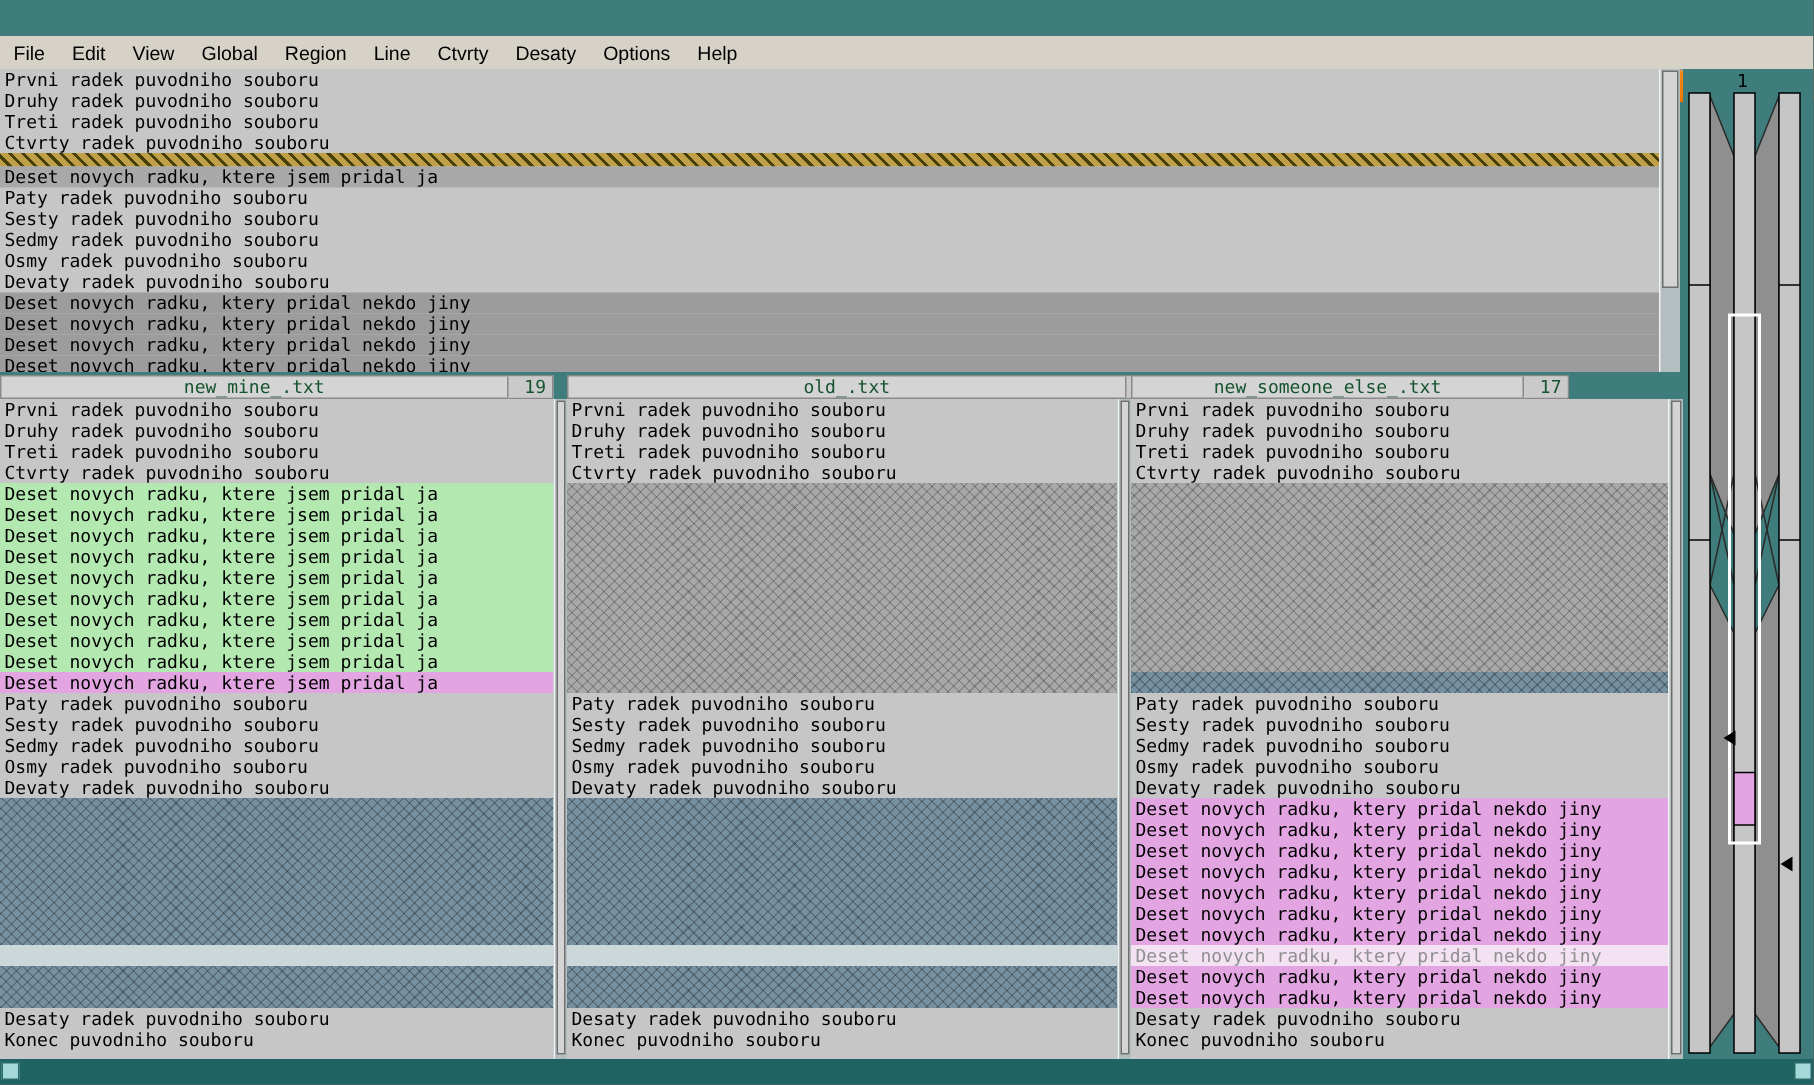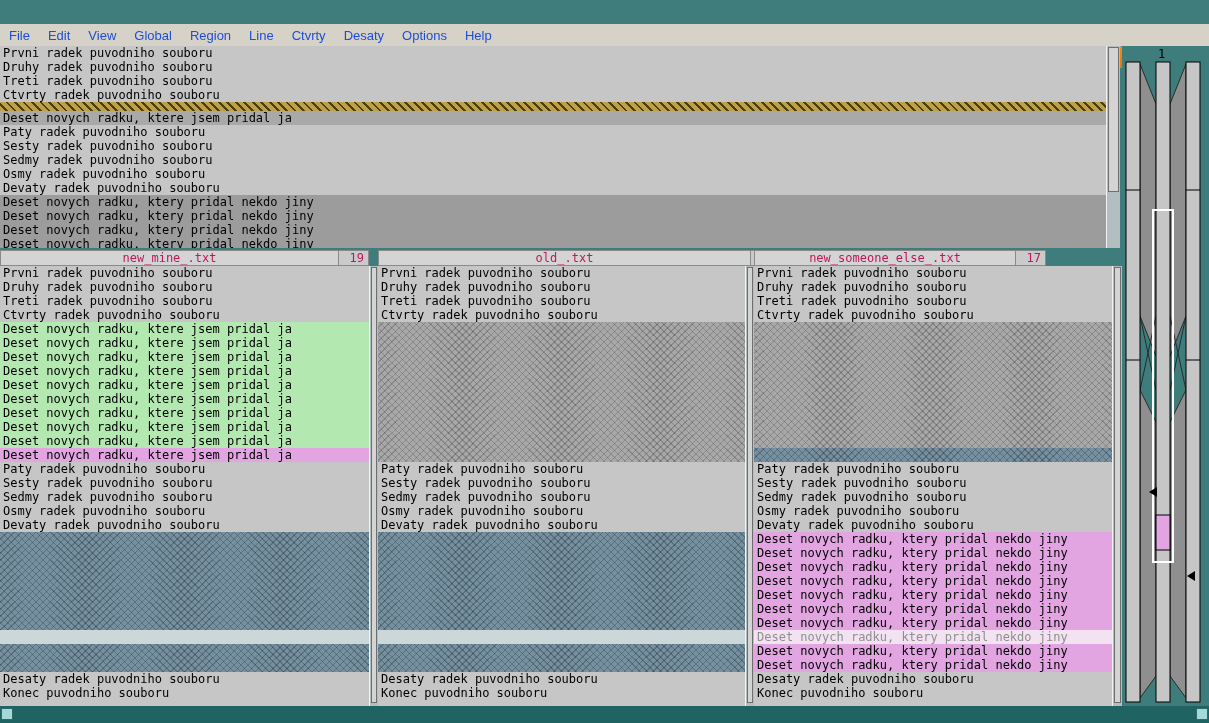--- a/index.html
+++ b/index.html
@@ -19,21 +19,21 @@
   .win-controls{display:flex;align-items:center;gap:6px;margin-right:8px;}
   .win-btn{width:14px;height:14px;display:flex;align-items:center;justify-content:center;color:#fff;cursor:default;}
   .min-glyph{width:9px;height:2px;background:#fff;margin-top:8px;}
   .max-glyph{width:9px;height:9px;border:1px solid #fff;}
   .close-glyph{font-size:13px;line-height:13px;color:#fff;}
   
   .menubar{
     position:absolute;top:24px;left:0;width:1209px;height:22px;
     background:#d6d2c8;border-bottom:1px solid #9a968c;
     display:flex;align-items:center;
-    font-family:"Liberation Sans","DejaVu Sans",sans-serif;font-size:13px;color:#1d4ed8;
+    font-family:"Liberation Sans","DejaVu Sans",sans-serif;font-size:13px;color:#000000;
   }
   .menu-item{padding:0 9px;line-height:21px;}
   
   .row{height:14px;line-height:14px;font-size:12px;white-space:pre;overflow:hidden;padding-left:3px;color:#000;}
   .row.n{background:transparent;}
   .row.g{background:#b4e8b1;}
   .row.p{background:#e2a5e2;}
   .row.pl{background:#f2e2f2;color:#8f8f8f;}
   .row.s{height:14px;background-color:#7590a0;
     background-image:repeating-linear-gradient(45deg,rgba(0,0,0,.22) 0 1px,transparent 1px 5px),
@@ -44,21 +44,21 @@
                      repeating-linear-gradient(-45deg,rgba(0,0,0,.18) 0 1px,transparent 1px 5px);}
   .row.h{height:9px;background:repeating-linear-gradient(45deg,#bfa049 0 4px,#474008 4px 6px);}
   .row.m1{background:#a9a9a9;}
   .row.m2{background:#9c9c9c;}
   
   .merged{position:absolute;top:46px;left:0;width:1106px;height:202px;background:#c6c6c6;overflow:hidden;border-right:1px solid #fff;}
   
   .pane-header{
     position:absolute;top:250px;height:16px;box-sizing:border-box;
     background:#d4d4d4;border:1px solid #8a8a8a;
-    display:flex;align-items:center;font-size:12px;color:#be185d;
+    display:flex;align-items:center;font-size:12px;color:#14532d;
   }
   .pane-header .fname{flex:1;text-align:center;white-space:pre;}
   .pane-header .badge{width:30px;height:100%;box-sizing:border-box;border-left:1px solid #8a8a8a;
     background:#cacaca;display:flex;align-items:center;justify-content:flex-end;padding-right:4px;}
   
   .pane{position:absolute;top:266px;height:440px;background:#c6c6c6;overflow:hidden;}
   
   .vsb{position:absolute;background:#b2bec0;border-left:1px solid #f2f2f2;box-sizing:border-box;}
   .vsb .thumb{position:absolute;left:1px;right:1px;background:#d4d4d4;border:1px solid #6e6e6e;box-sizing:border-box;}
   

